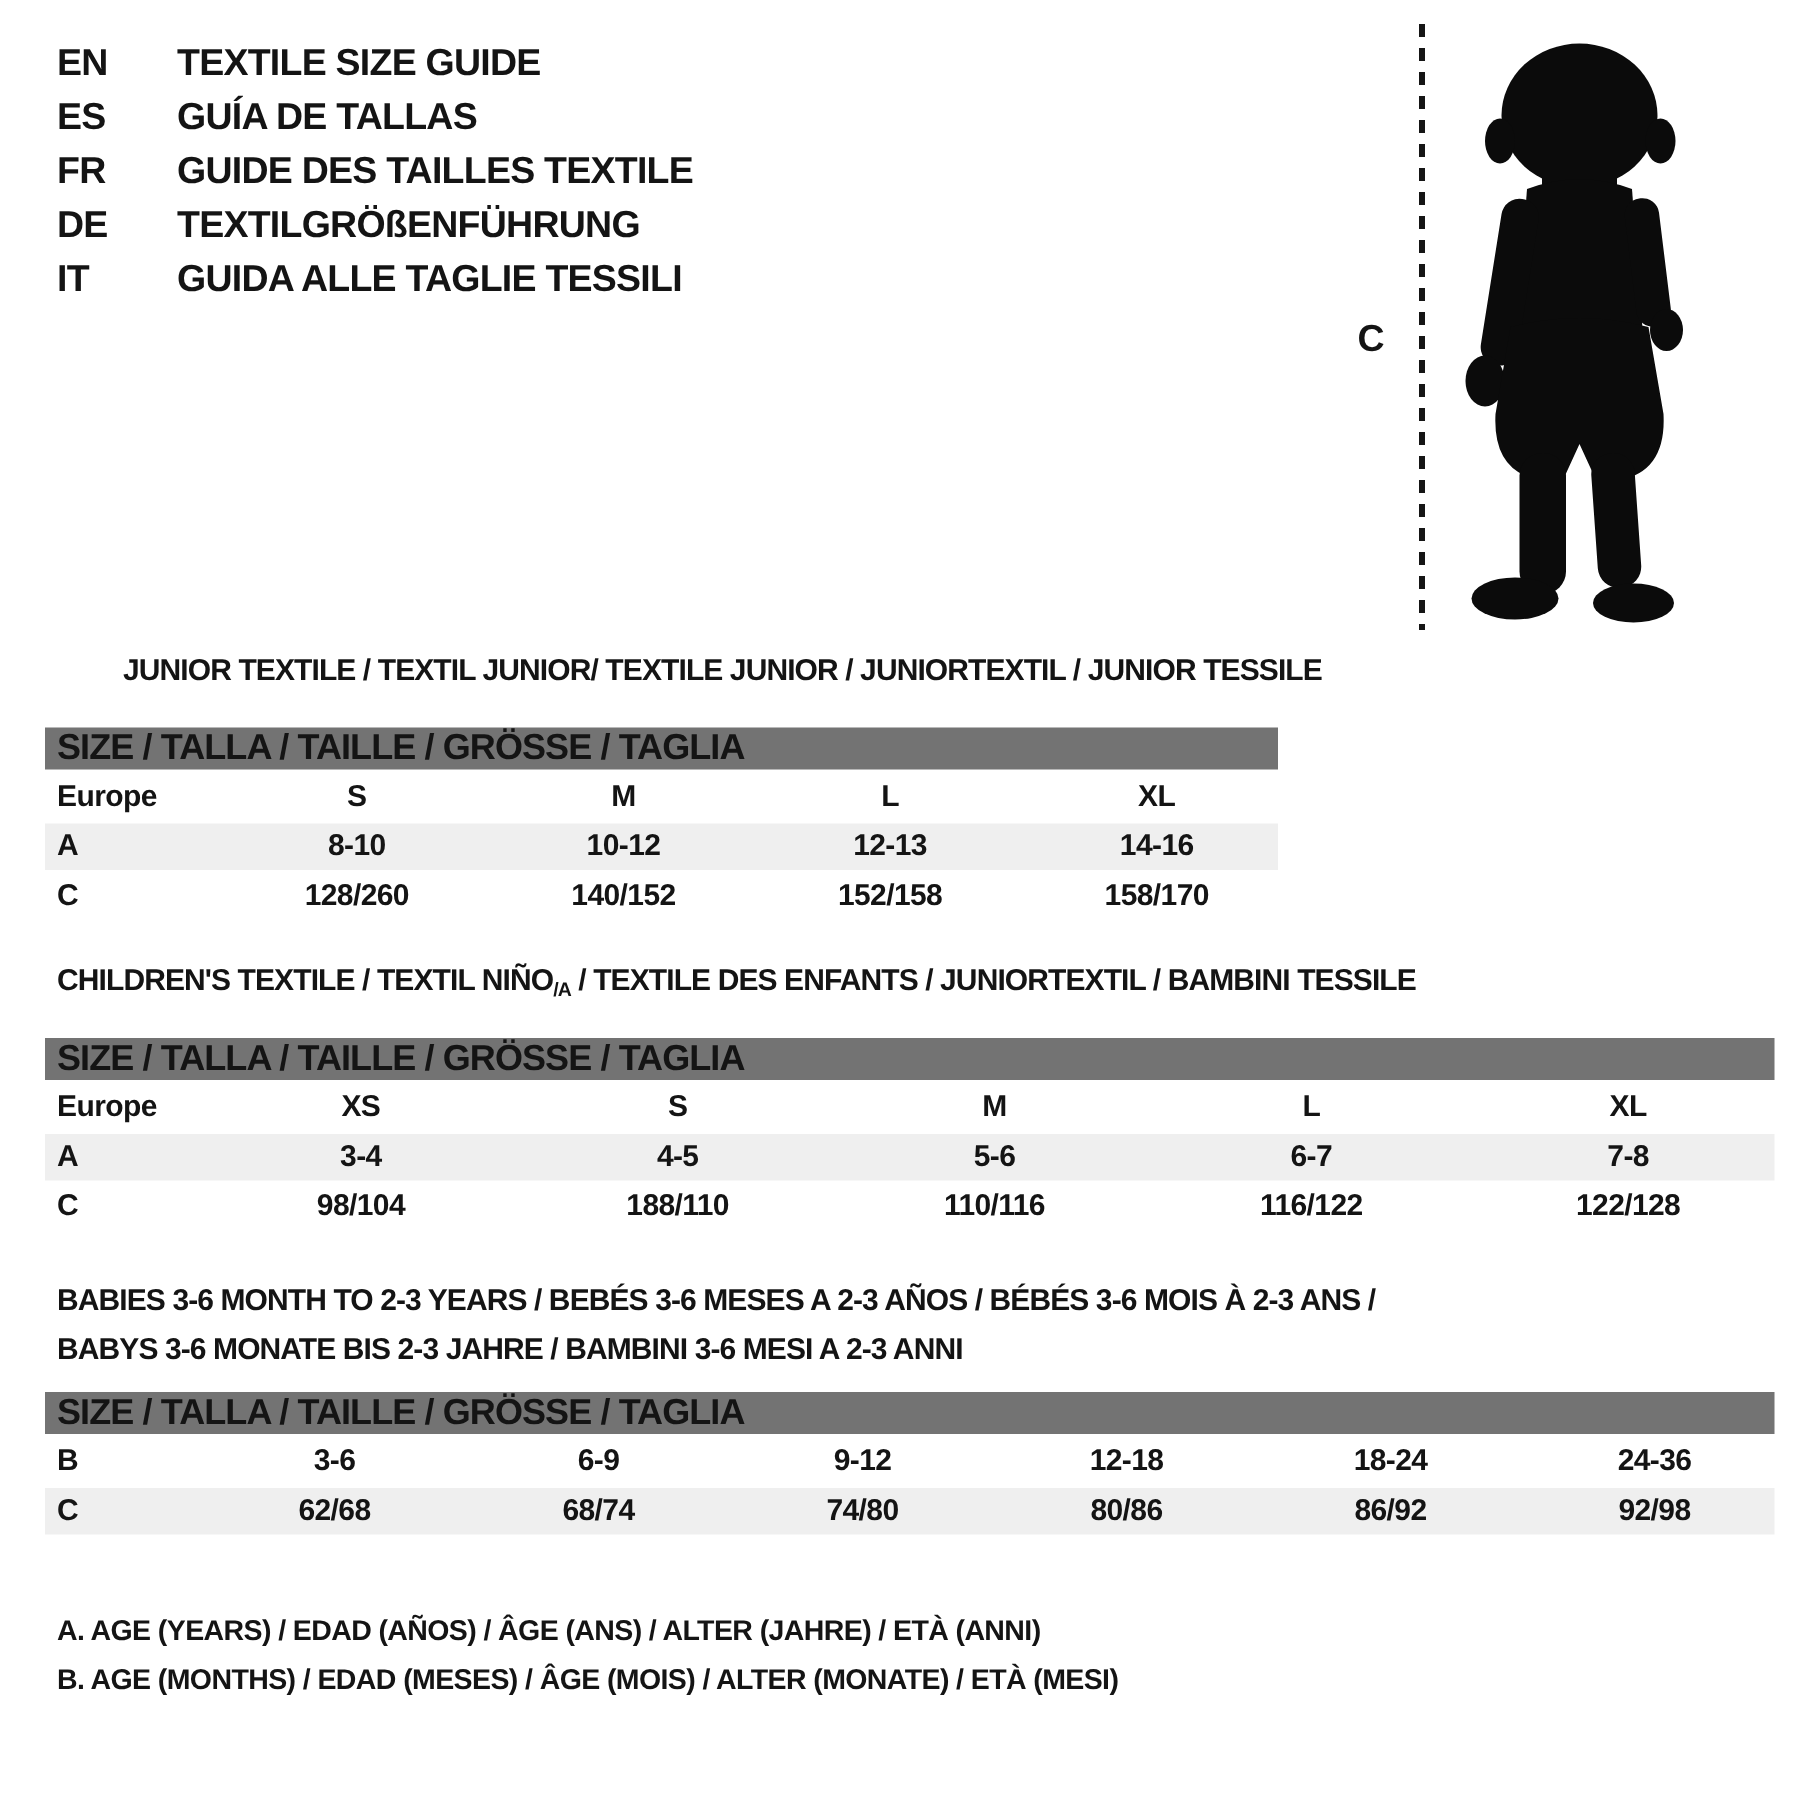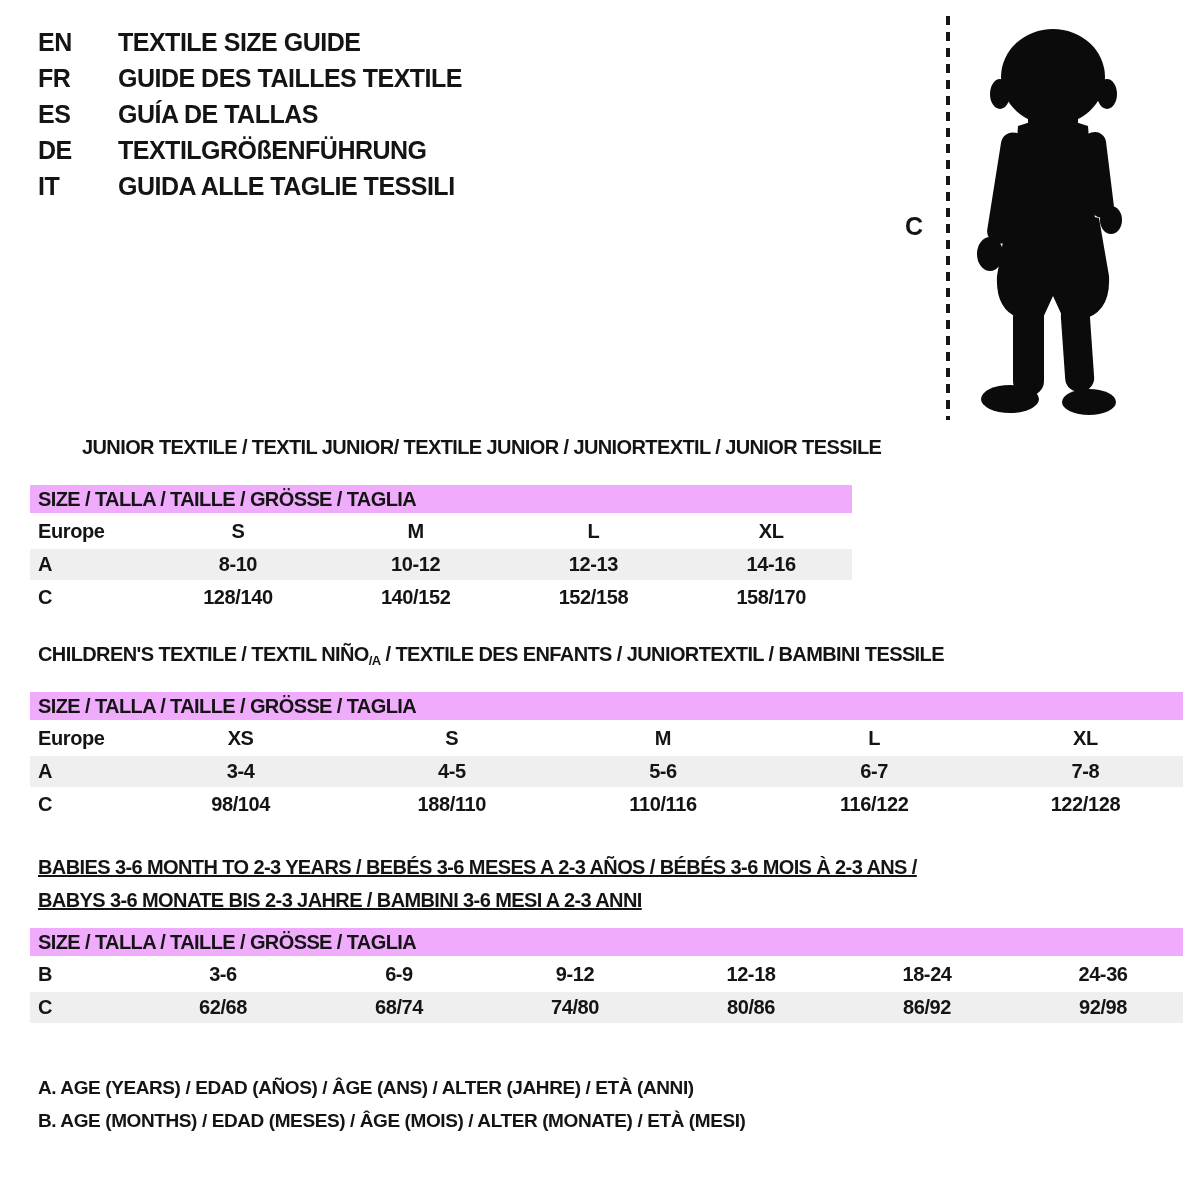--- a/index.html
+++ b/index.html
@@ -23,32 +23,32 @@
     position: absolute; left: 946px; top: 16px; width: 4px; height: 404px;
     background: repeating-linear-gradient(to bottom, #151515 0px, #151515 9px, transparent 9px, transparent 16px);
   }
   .figure-c-label { position: absolute; left: 905px; top: 212px; font-size: 25px; }
   .silhouette { position: absolute; left: 960px; top: 14px; width: 185px; height: 405px; }
 
   
   .section-heading { position: absolute; left: 38px; font-size: 20px; letter-spacing: -0.6px; white-space: nowrap; }
   .heading-junior { top: 436px; margin-left: 44px; }
   .heading-children { top: 643px; }
-  .heading-babies { top: 851px; line-height: 33px; text-decoration: underline; }
+  .heading-babies { top: 851px; line-height: 33px; }
   .sub-small { font-size: 13px; vertical-align: -4px; }
 
   
   .size-table { position: absolute; left: 30px; }
   .table-junior { top: 485px; width: 822px; }
   .table-children { top: 692px; width: 1153px; }
   .table-babies { top: 928px; width: 1153px; }
   .thead-bar {
-    background: #f0abfc; height: 28px; margin-bottom: 3px;
+    background: #737373; height: 28px; margin-bottom: 3px;
     display: flex; align-items: center; padding-left: 8px;
-    font-size: 20px; letter-spacing: -0.6px;
+    font-size: 24px; letter-spacing: -0.6px;
   }
   .trow { display: grid; height: 31px; margin-bottom: 2px; align-items: center; font-size: 20px; letter-spacing: -0.4px; gap: 16px; }
   .trow.shaded { background: #efefef; }
   .grid-4 { grid-template-columns: 111px repeat(4, 1fr); }
   .grid-5 { grid-template-columns: 97px repeat(5, 1fr); }
   .grid-6 { grid-template-columns: 97px repeat(6, 1fr); }
   .tlabel { padding-left: 8px; text-align: left; }
   .tval { text-align: center; }
 
   
@@ -58,26 +58,26 @@
 <body>
 
 <div class="page">
 
   <div class="lang-list">
     <div class="lang-row">
       <span class="lang-code">EN</span>
       <span class="lang-title">TEXTILE SIZE GUIDE</span>
     </div>
     <div class="lang-row">
+      <span class="lang-code">ES</span>
+      <span class="lang-title">GUÍA DE TALLAS</span>
+    </div>
+    <div class="lang-row">
       <span class="lang-code">FR</span>
       <span class="lang-title">GUIDE DES TAILLES TEXTILE</span>
-    </div>
-    <div class="lang-row">
-      <span class="lang-code">ES</span>
-      <span class="lang-title">GUÍA DE TALLAS</span>
     </div>
     <div class="lang-row">
       <span class="lang-code">DE</span>
       <span class="lang-title">TEXTILGRÖßENFÜHRUNG</span>
     </div>
     <div class="lang-row">
       <span class="lang-code">IT</span>
       <span class="lang-title">GUIDA ALLE TAGLIE TESSILI</span>
     </div>
   </div>
@@ -115,21 +115,21 @@
     </div>
     <div class="trow grid-4 shaded">
       <span class="tlabel">A</span>
       <span class="tval">8-10</span>
       <span class="tval">10-12</span>
       <span class="tval">12-13</span>
       <span class="tval">14-16</span>
     </div>
     <div class="trow grid-4">
       <span class="tlabel">C</span>
-      <span class="tval">128/140</span>
+      <span class="tval">128/260</span>
       <span class="tval">140/152</span>
       <span class="tval">152/158</span>
       <span class="tval">158/170</span>
     </div>
   </div>
 
   <div class="section-heading heading-children"><span>CHILDREN'S TEXTILE / TEXTIL NIÑO</span><span class="sub-small">/A</span><span> / TEXTILE DES ENFANTS / JUNIORTEXTIL / BAMBINI TESSILE</span></div>
   <div class="size-table table-children">
     <div class="thead-bar">SIZE / TALLA / TAILLE / GRÖSSE / TAGLIA</div>
     <div class="trow grid-5">

